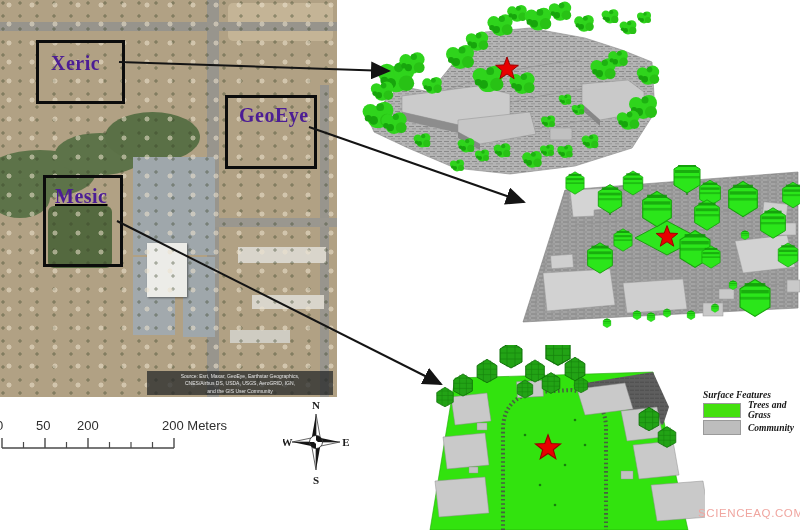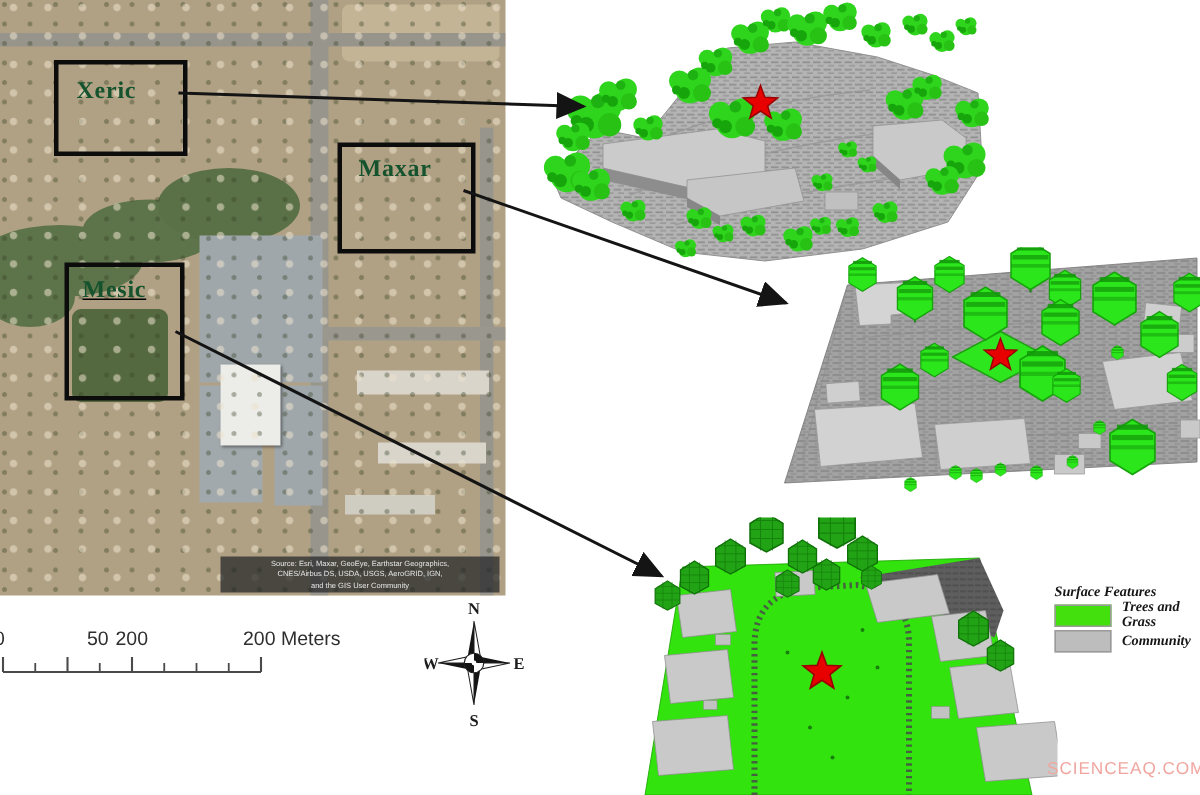--- a/index.html
+++ b/index.html
@@ -9,21 +9,21 @@
   .map{position:absolute;left:0;top:0;width:337px;height:397px;background:#b1a184;overflow:hidden;z-index:1;}
   .mf{position:absolute;}
   .noise1{left:0;top:0;width:100%;height:100%;
      background-image:radial-gradient(circle at 3px 3px, rgba(55,66,38,.38) 1.4px, transparent 1.9px);
      background-size:17px 13px;}
   .noise2{left:0;top:0;width:100%;height:100%;
      background-image:radial-gradient(circle at 9px 5px, rgba(236,226,205,.55) 2.2px, transparent 2.8px);
      background-size:23px 19px;}
   .region-box{position:absolute;border:3px solid #0c0c0c;z-index:4;}
   .region-label{display:block;font-family:"Liberation Serif",serif;font-weight:bold;
-     font-size:16px;color:#14532d;letter-spacing:.5px;}
+     font-size:20px;color:#4c1d95;letter-spacing:.5px;}
   .attr-bar{position:absolute;left:147px;top:371px;width:186px;height:24px;
      background:rgba(36,39,41,.74);color:#e6e6e6;font-size:5px;line-height:1.45;
      text-align:center;padding-top:2px;box-sizing:border-box;z-index:5;}
   
   .sb-label{position:absolute;font-size:13px;color:#2e2e2e;z-index:2;}
   
   .legend{position:absolute;left:703px;top:390px;width:97px;z-index:3;font-style:italic;}
   .legend-title{font-family:"Liberation Serif",serif;font-weight:bold;font-size:9.5px;color:#151515;}
   .legend-row{display:flex;align-items:center;margin-top:0;}
   .swatch{width:36px;height:13px;border:1px solid #9a9a9a;margin-right:7px;flex:0 0 auto;}
@@ -105,35 +105,35 @@
     <div class="mf" style="left:238px;top:247px;width:88px;height:16px;background:#d9d5cb;"></div>
     <div class="mf" style="left:252px;top:295px;width:72px;height:14px;background:#d9d5cb;"></div>
     <div class="mf" style="left:230px;top:330px;width:60px;height:13px;background:#cfccc2;"></div>
     <div class="mf noise1"></div>
     <div class="mf noise2"></div>
 
     <div class="region-box" style="left:36px;top:40px;width:83px;height:58px;">
       <span class="region-label" style="margin:9px 0 0 12px;">Xeric</span>
     </div>
     <div class="region-box" style="left:225px;top:95px;width:86px;height:68px;">
-      <span class="region-label" style="margin:6px 0 0 11px;">Maxar</span>
+      <span class="region-label" style="margin:6px 0 0 11px;">GeoEye</span>
     </div>
     <div class="region-box" style="left:43px;top:175px;width:74px;height:86px;text-decoration:underline;">
       <span class="region-label" style="margin:7px 0 0 9px;">Mesic</span>
     </div>
 
     <div class="attr-bar">
       <div>Source: Esri, Maxar, GeoEye, Earthstar Geographics,</div>
       <div>CNES/Airbus DS, USDA, USGS, AeroGRID, IGN,</div>
       <div>and the GIS User Community</div>
     </div>
   </div>
 
   <span class="sb-label" style="left:-4px;top:418px;">0</span>
-  <span class="sb-label" style="left:36px;top:418px;margin-left:22px;">50</span>
+  <span class="sb-label" style="left:36px;top:418px;">50</span>
   <span class="sb-label" style="left:77px;top:418px;">200</span>
   <span class="sb-label" style="left:162px;top:418px;">200 Meters</span>
   <svg class="scalebar-svg" width="200" height="16" viewBox="0 0 200 16">
     <path d="M2,12 H174" stroke="#4a4a4a" stroke-width="1.4" fill="none"></path>
     <path d="M2,2 V12 M45,2 V12 M88,2 V12 M174,2 V12" stroke="#4a4a4a" stroke-width="1.4"></path>
     <path d="M23.5,6 V12 M66.5,6 V12 M109.5,6 V12 M131,6 V12 M152.5,6 V12" stroke="#4a4a4a" stroke-width="1.2"></path>
   </svg>
 
   <svg class="compass-svg" width="70" height="92" viewBox="0 0 70 92">
     <g>

